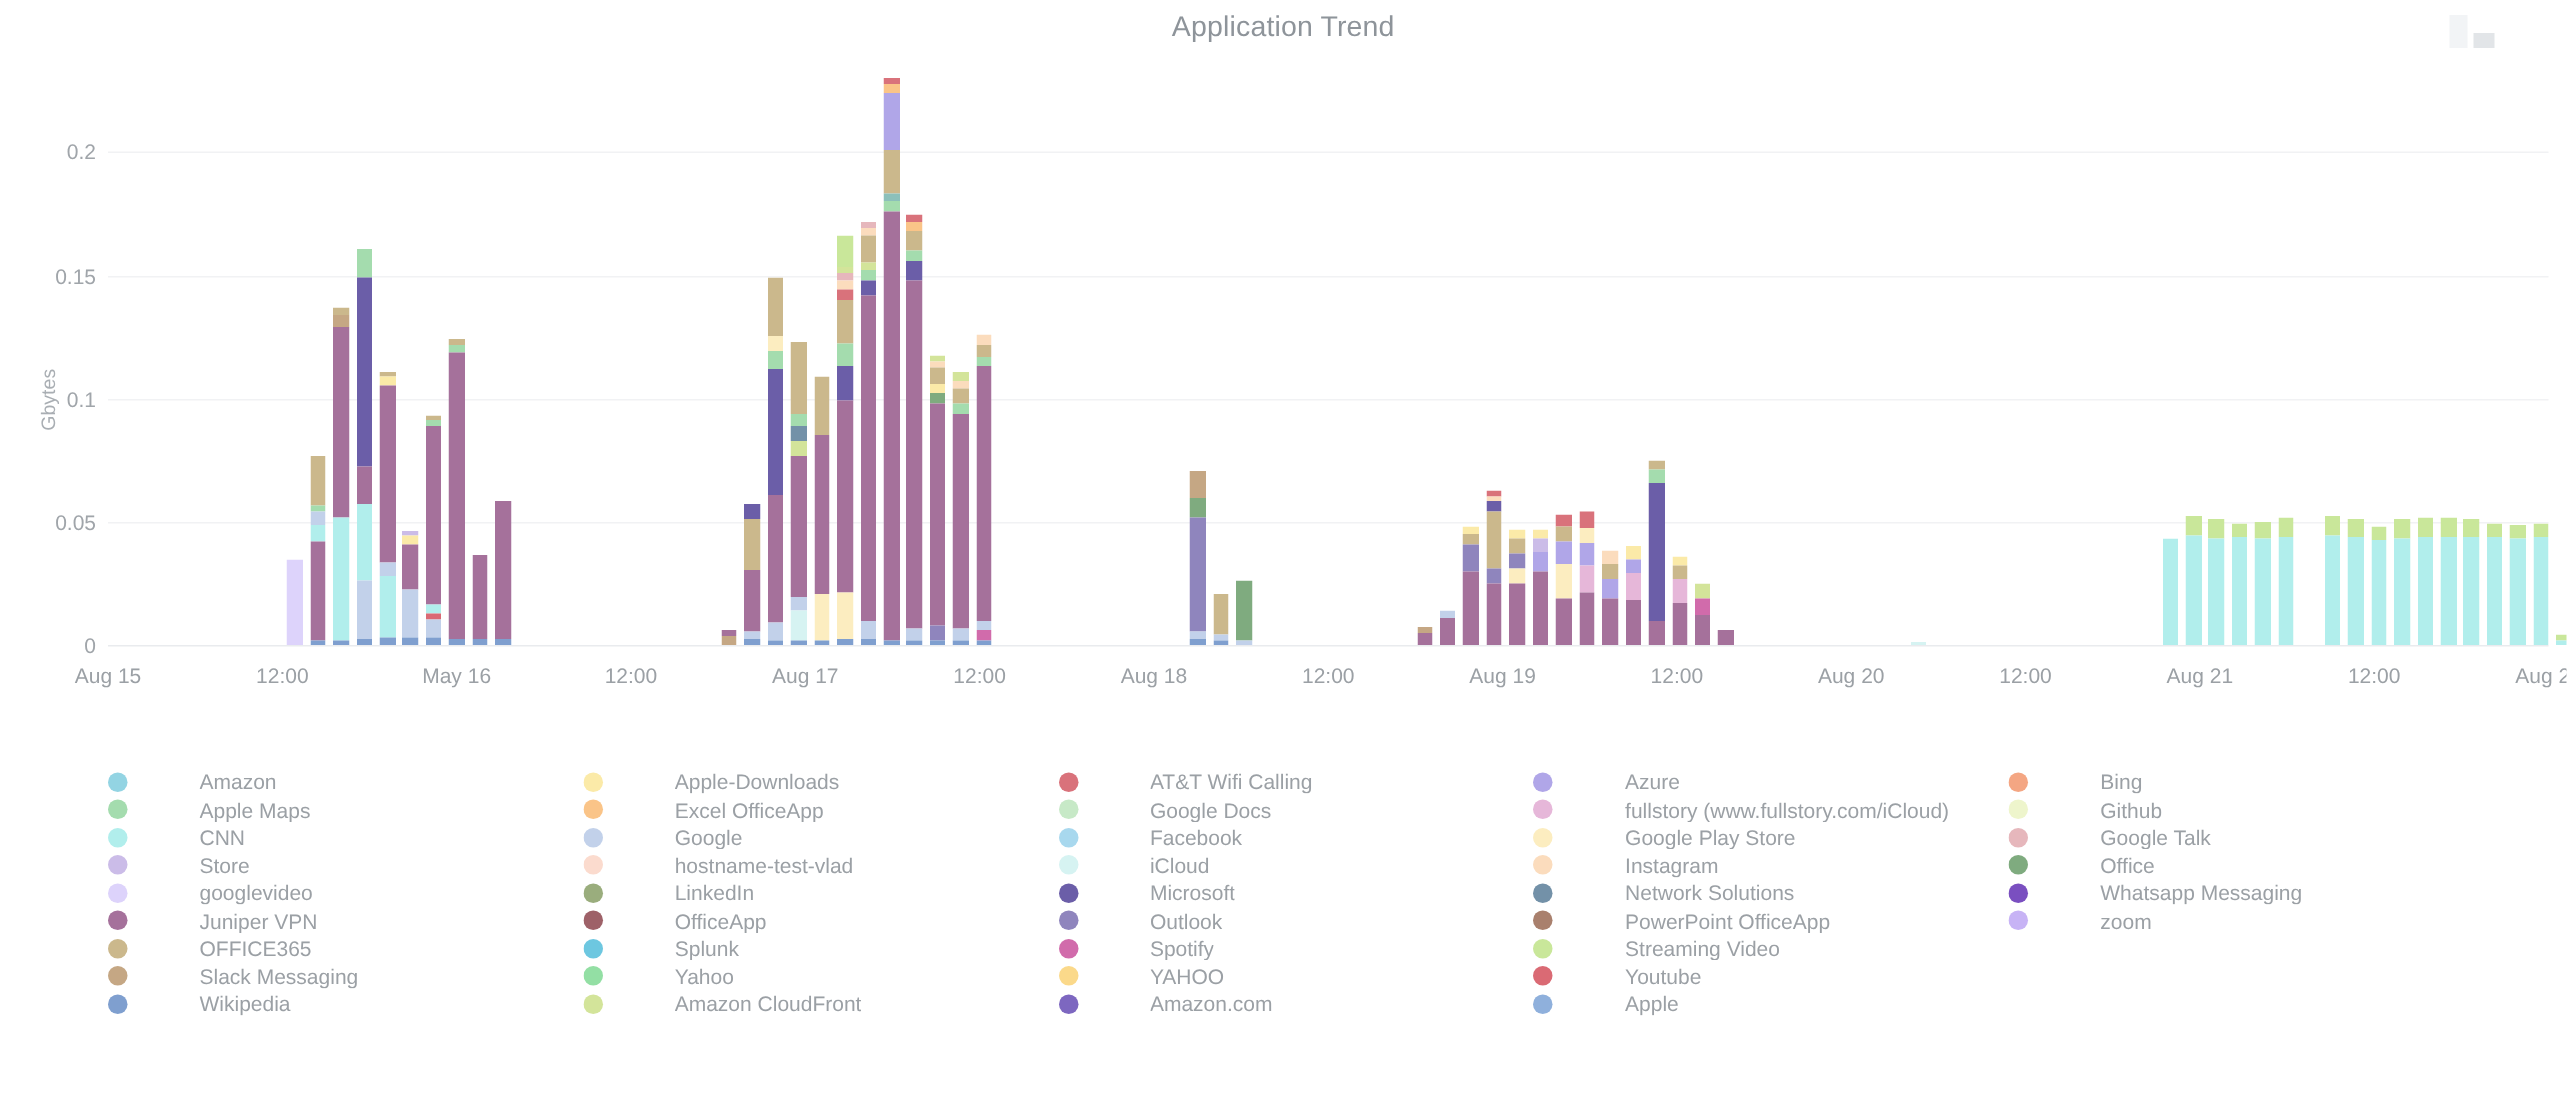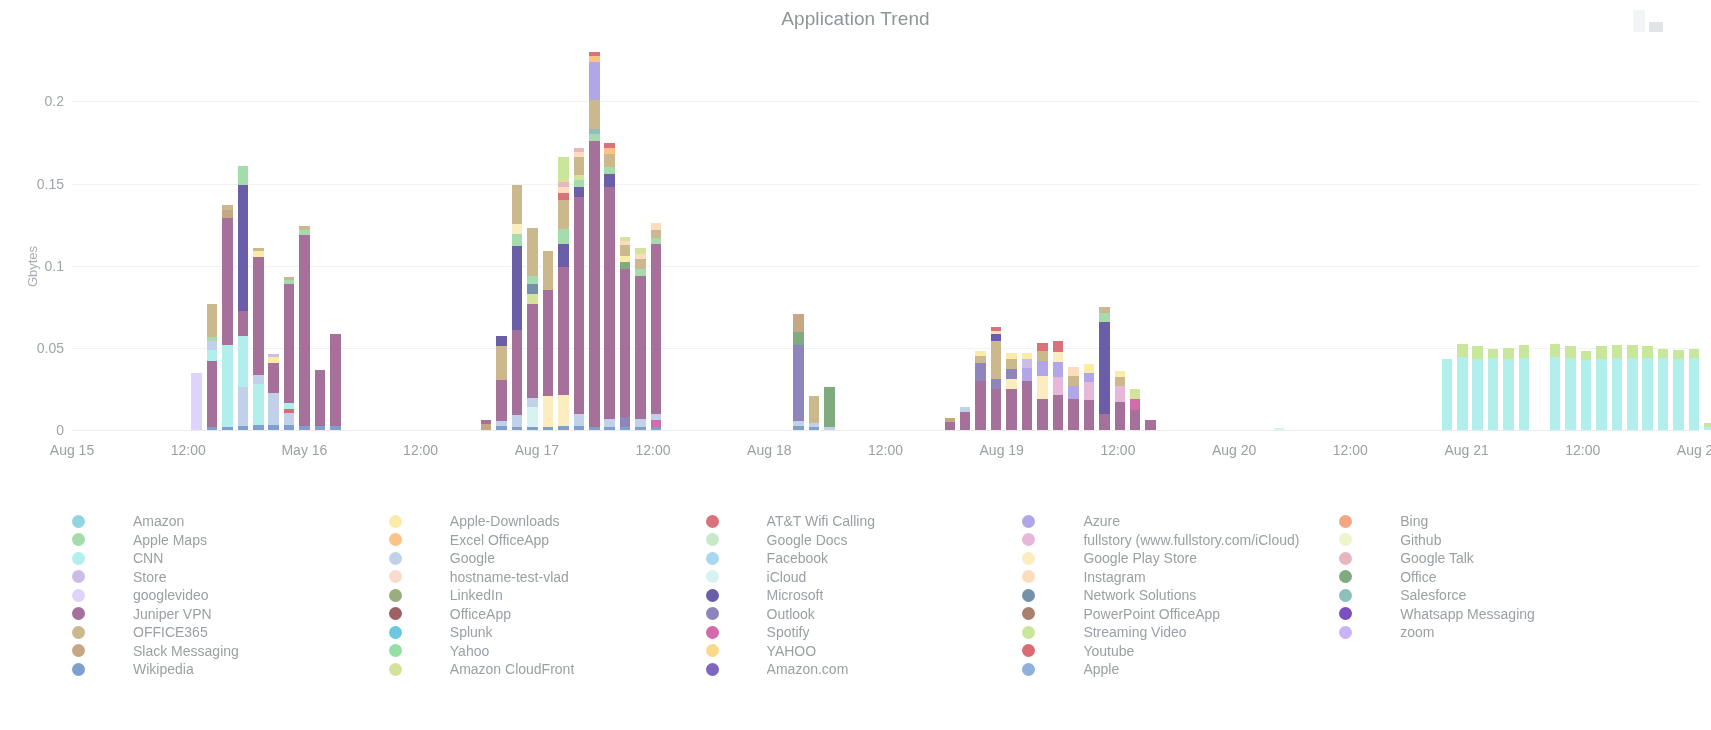--- a/index.html
+++ b/index.html
@@ -695,24 +695,20 @@
       </div>
       <div class="legend-item">
         <span class="swatch" style="background: rgb(230, 183, 188);"></span>
         <span class="legend-label">Google Talk</span>
       </div>
       <div class="legend-item">
         <span class="swatch" style="background: rgb(127, 171, 127);"></span>
         <span class="legend-label">Office</span>
       </div>
       <div class="legend-item">
-        <span class="swatch" style="background: rgb(140, 192, 186);"></span>
-        <span class="legend-label">Salesforce</span>
-      </div>
-      <div class="legend-item">
         <span class="swatch" style="background: rgb(122, 79, 192);"></span>
         <span class="legend-label">Whatsapp Messaging</span>
       </div>
       <div class="legend-item">
         <span class="swatch" style="background: rgb(199, 179, 245);"></span>
         <span class="legend-label">zoom</span>
       </div>
     </div>
 
 </div>

